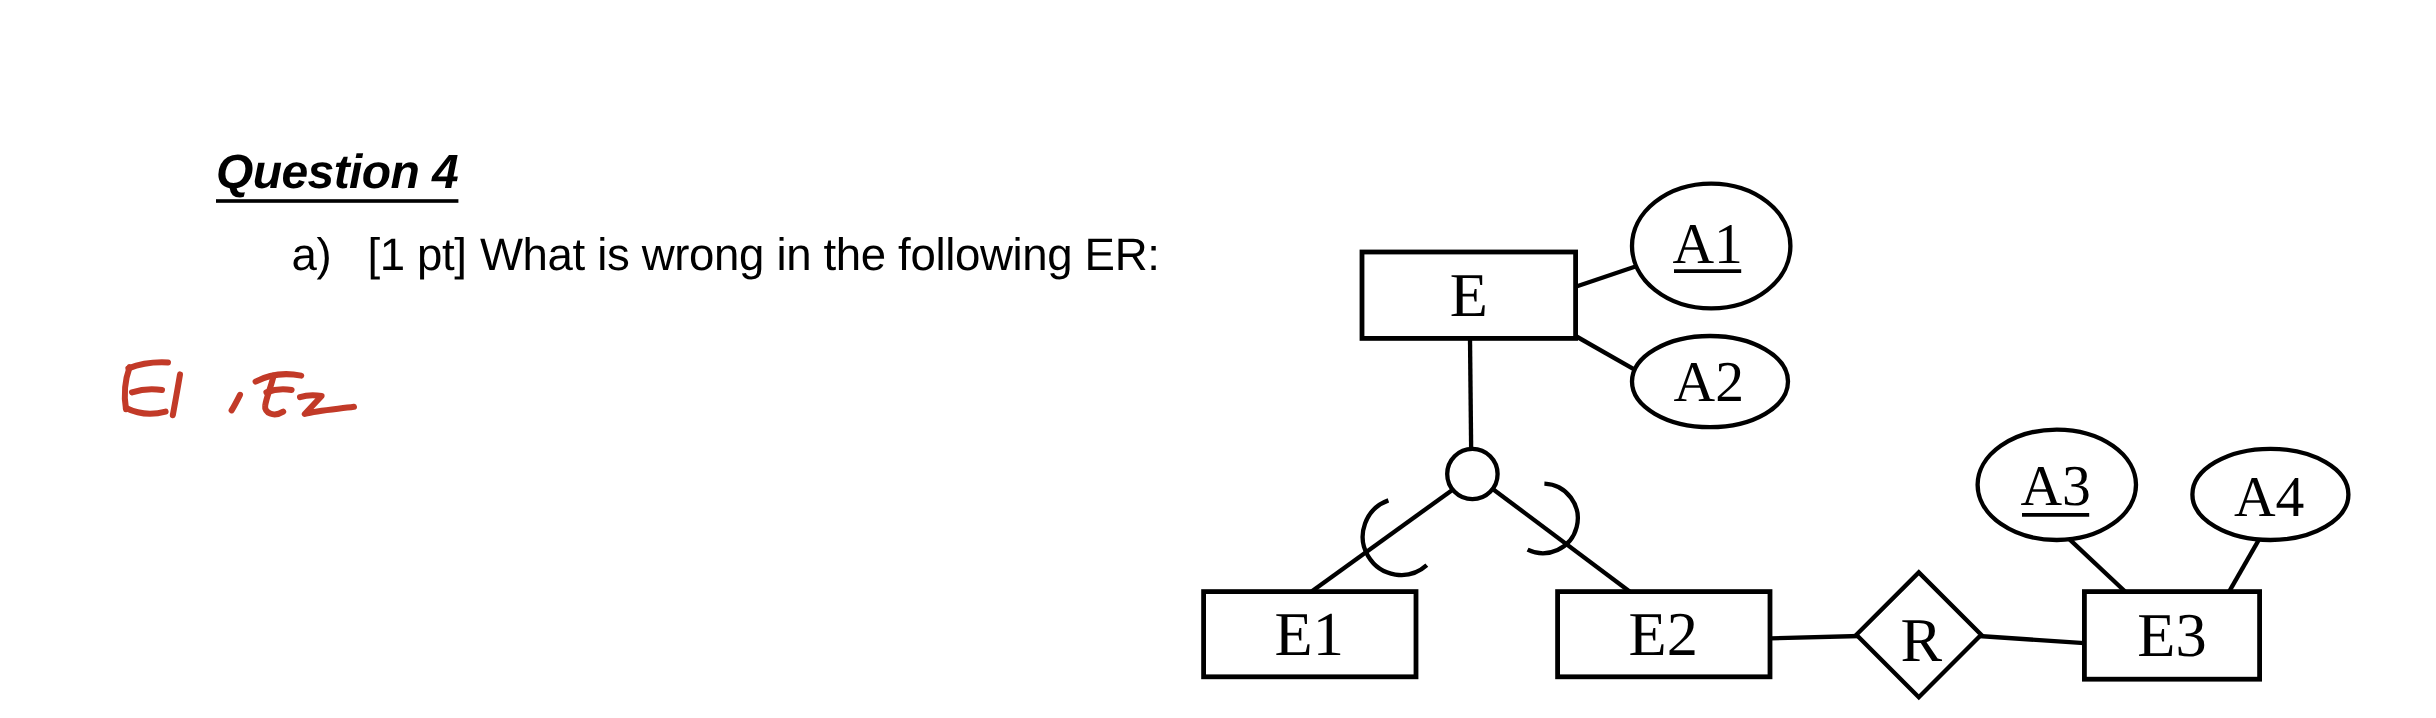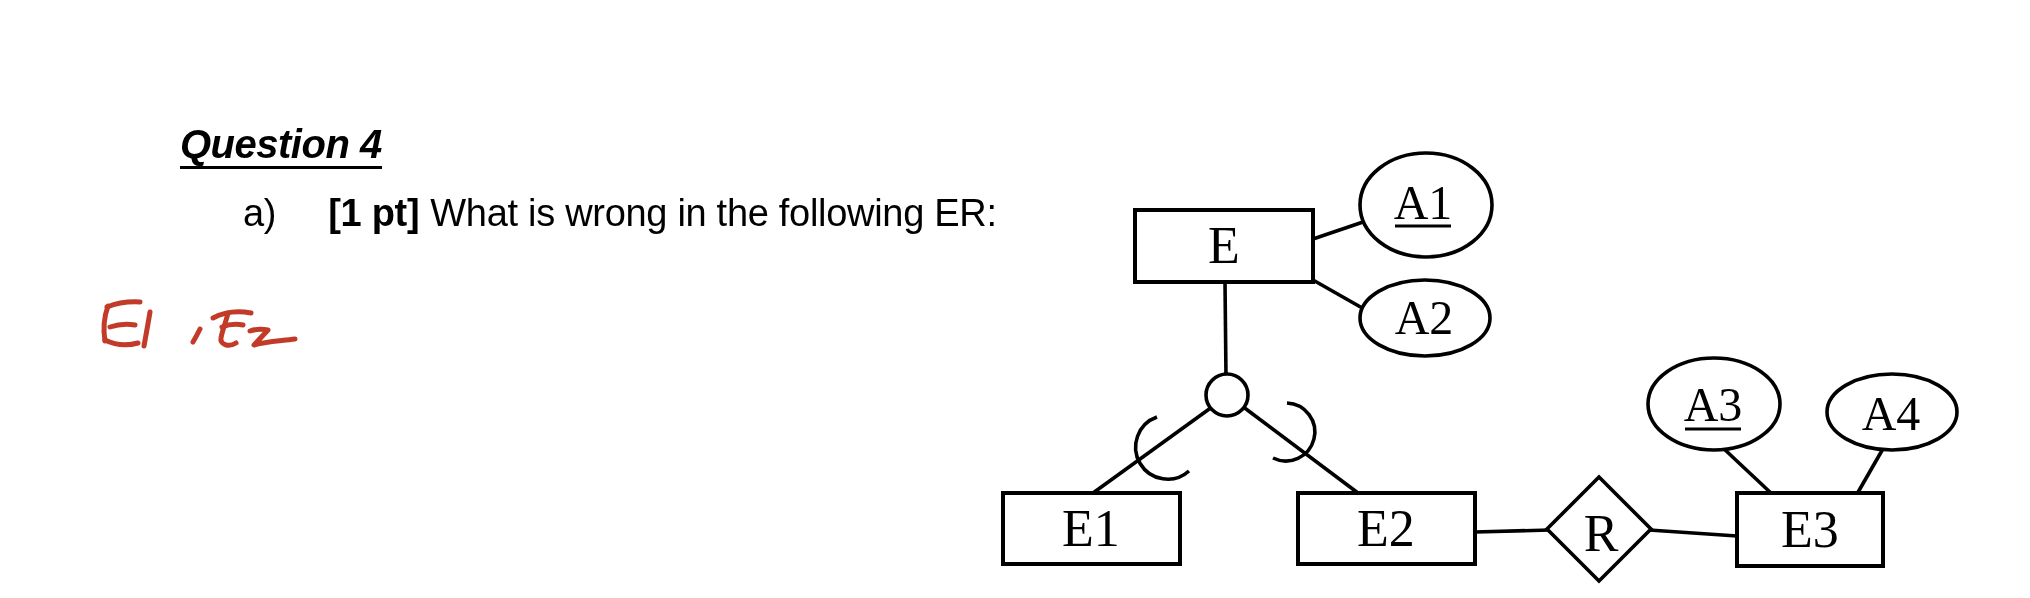--- a/index.html
+++ b/index.html
@@ -31,21 +31,21 @@
   .question-line {
     position: absolute;
     left: 243px;
     top: 194px;
     font-size: 38px;
     line-height: 1;
     letter-spacing: -0.3px;
     white-space: nowrap;
   }
   .question-line .marker { margin-right: 30px; }
-  .question-line .points { font-weight: bold; margin-right: 11px; margin-left: 22px; }
+  .question-line .points { font-weight: normal; margin-right: 11px; }
   .diagram-svg {
     position: absolute;
     left: 0;
     top: 0;
     width: 2030px;
     height: 598px;
   }
   .er-shape   { fill: #ffffff; stroke: #000000; stroke-width: 4; }
   .er-line    { fill: none; stroke: #000000; stroke-width: 3.6; }
   .er-arc     { fill: none; stroke: #000000; stroke-width: 3.6; }

